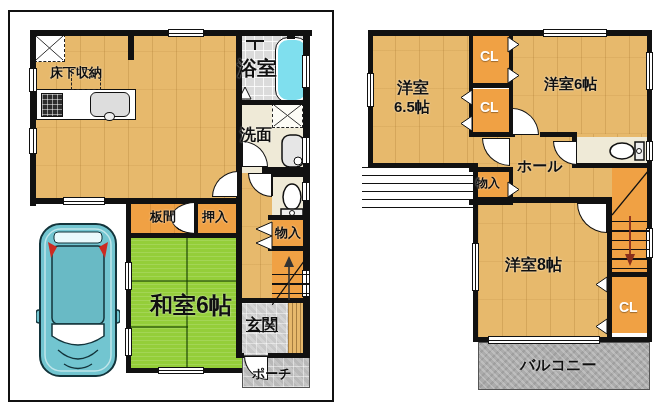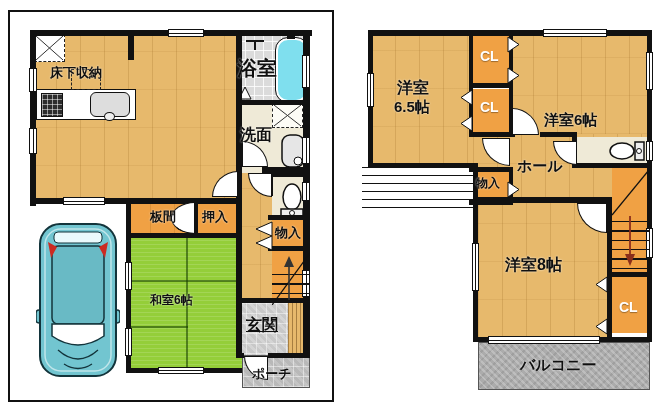--- a/index.html
+++ b/index.html
@@ -172,21 +172,21 @@
       <path d="M22,132 q20,18 40,0" fill="none" stroke="#13343b" stroke-width="1.3"></path>
       <path d="M28,146 q14,9 28,0" fill="none" stroke="#13343b" stroke-width="1.3"></path>
     </svg>
 
     <div class="lbl" style="left:50px;top:66px;font-size:13px;">床下収納</div>
     <div class="lbl" style="left:237px;top:58px;font-size:20px;">浴室</div>
     <div class="lbl" style="left:240px;top:127px;font-size:16px;">洗面</div>
     <div class="lbl" style="left:150px;top:210px;font-size:13px;">板間</div>
     <div class="lbl" style="left:202px;top:210px;font-size:13px;">押入</div>
     <div class="lbl" style="left:275px;top:226px;font-size:13px;">物入</div>
-    <div class="lbl" style="left:150px;top:294px;font-size:12px;">和室6帖</div>
+    <div class="lbl" style="left:150px;top:294px;font-size:23px;">和室6帖</div>
     <div class="lbl" style="left:246px;top:317px;font-size:16px;text-decoration:underline;">玄関</div>
     <div class="lbl" style="left:252px;top:367px;font-size:13px;">ポーチ</div>
   </div>
 
   <div class="abs" style="left:340px;top:0;width:318px;height:415px;">
 
     <div class="floor planks" style="left:31px;top:35px;width:102px;height:130px;background-color:var(--wood);"></div>
     <div class="floor" style="left:133px;top:35px;width:36px;height:50px;background-color:var(--closet);"></div>
     <div class="floor" style="left:133px;top:89px;width:36px;height:44px;background-color:var(--closet);"></div>
     <div class="floor planks" style="left:169px;top:35px;width:140px;height:99px;background-color:var(--wood);"></div>
@@ -267,20 +267,20 @@
     <svg class="abs" style="left:272px;top:168px;" width="37" height="104" viewBox="0 0 37 104">
       <line x1="0" y1="47" x2="37" y2="2" stroke="#111" stroke-width="1.3"></line>
       <line x1="18" y1="48" x2="18" y2="88" stroke="var(--arrow)" stroke-width="1.8"></line>
       <polygon points="18,98 13,86 23,86" fill="var(--arrow)"></polygon>
     </svg>
 
     <div class="lbl" style="left:57px;top:80px;font-size:16px;">洋室</div>
     <div class="lbl" style="left:54px;top:99px;font-size:15px;">6.5帖</div>
     <div class="lbl w" style="left:140px;top:49px;font-size:14px;">CL</div>
     <div class="lbl w" style="left:140px;top:100px;font-size:14px;">CL</div>
-    <div class="lbl" style="left:204px;top:76px;font-size:15px;margin-top:36px;">洋室6帖</div>
+    <div class="lbl" style="left:204px;top:76px;font-size:15px;">洋室6帖</div>
     <div class="lbl" style="left:177px;top:158px;font-size:15px;">ホール</div>
     <div class="lbl" style="left:136px;top:177px;font-size:12px;">物入</div>
     <div class="lbl" style="left:165px;top:257px;font-size:16px;">洋室8帖</div>
     <div class="lbl w" style="left:279px;top:300px;font-size:14px;">CL</div>
     <div class="lbl" style="left:180px;top:357px;font-size:15px;text-align:center;">バルコニー</div>
   </div>
 </div>
 
 </body></html>

